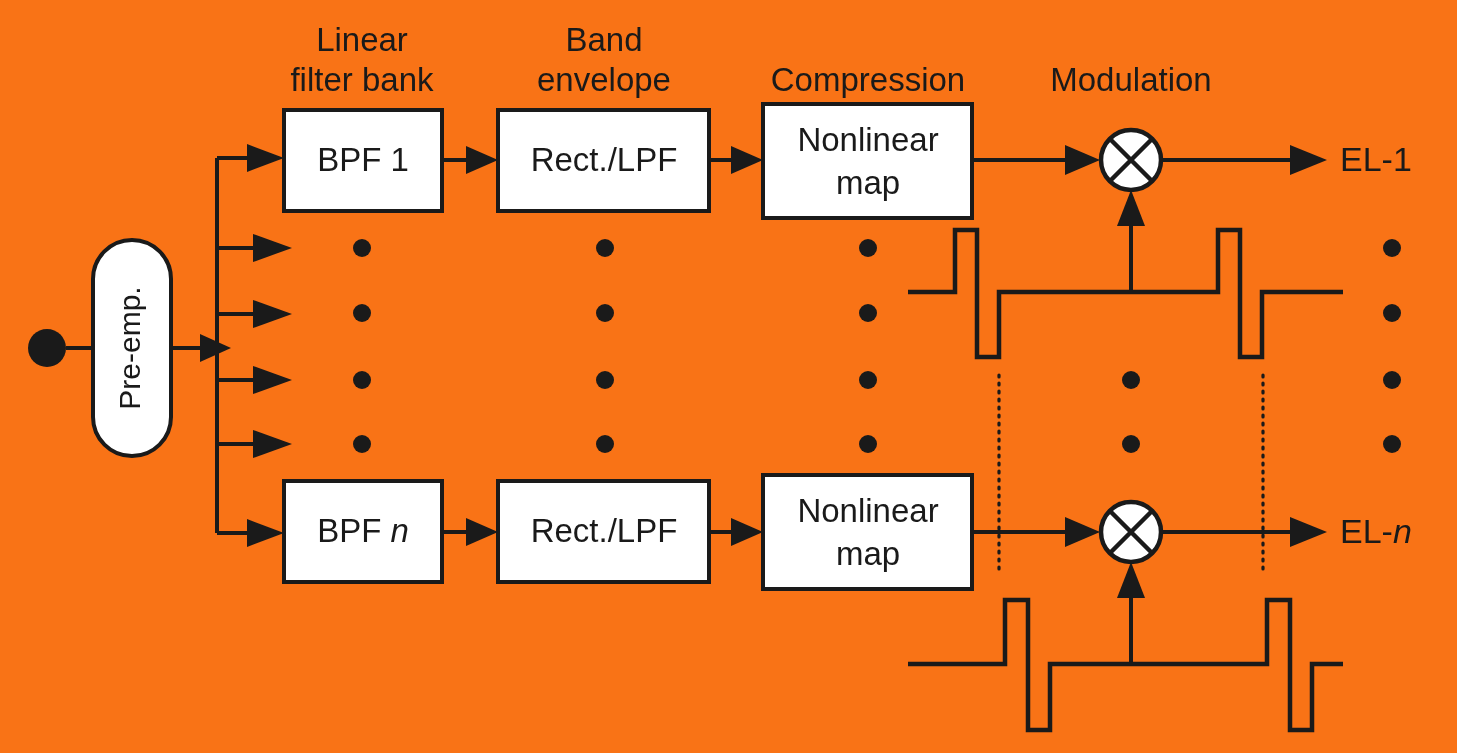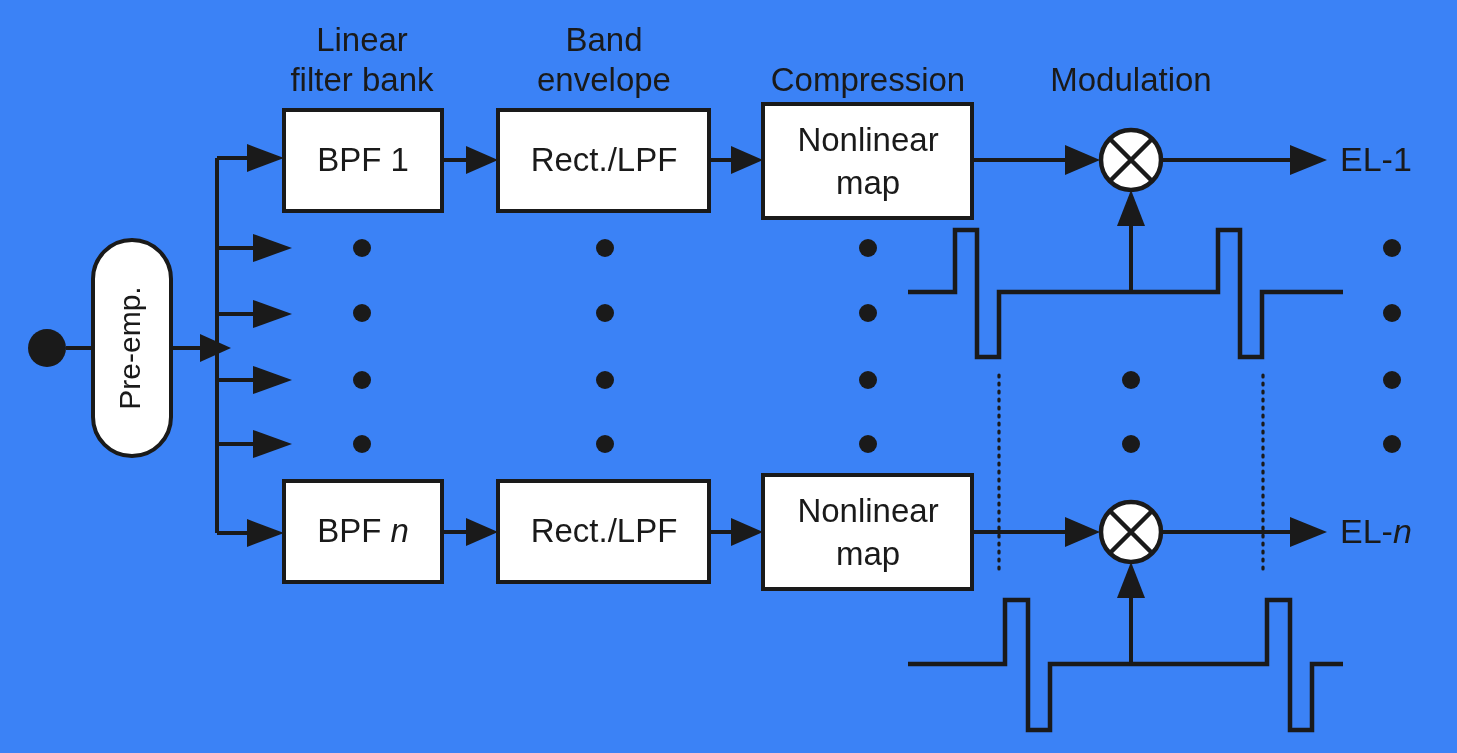--- a/index.html
+++ b/index.html
@@ -10,21 +10,21 @@
   body {
     width: 1457px;
     height: 753px;
     font-family: "Liberation Sans", sans-serif;
     overflow: hidden;
   }
   #diagram-root {
     position: relative;
     width: 1457px;
     height: 753px;
-    background: #3b82f6;
+    background: #f97316;
   }
   svg#diagram {
     display: block;
     width: 1457px;
     height: 753px;
   }
   .blk {
     fill: #ffffff;
     stroke: #1a1a1a;
     stroke-width: 4;

